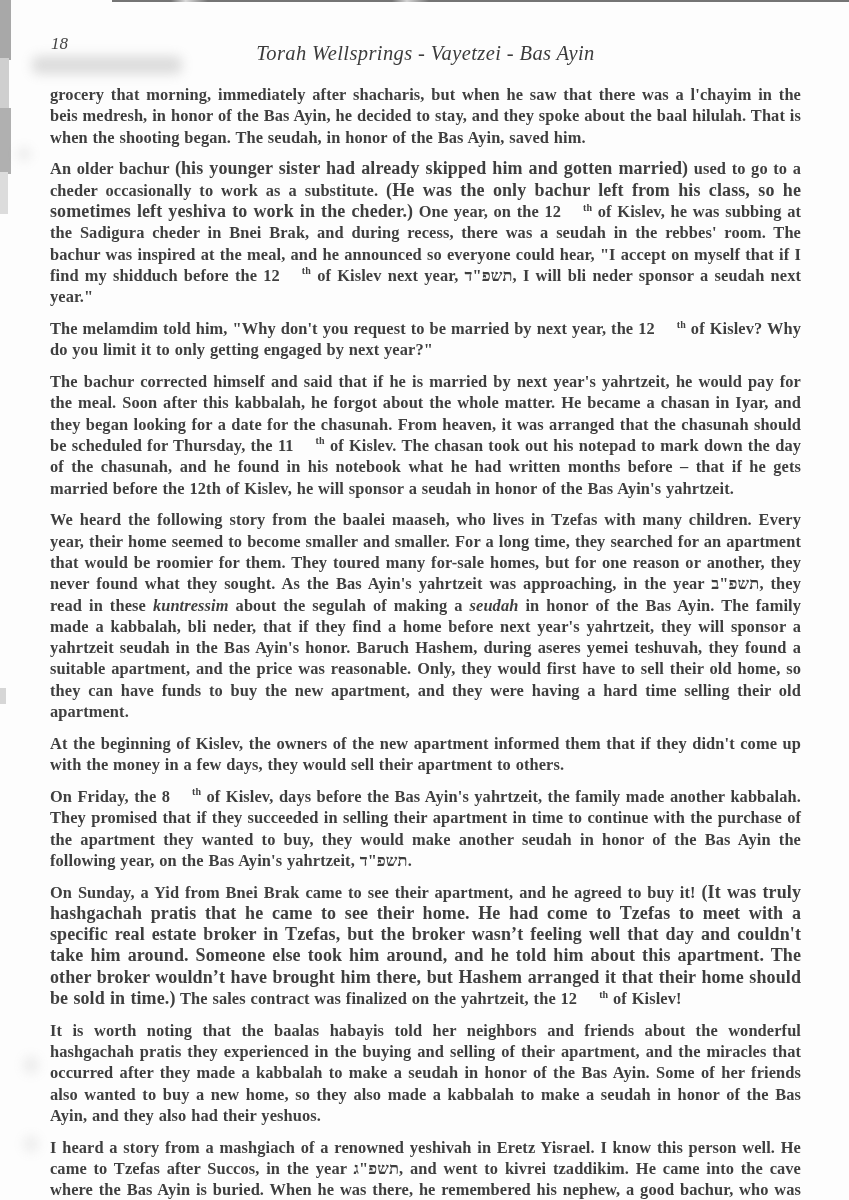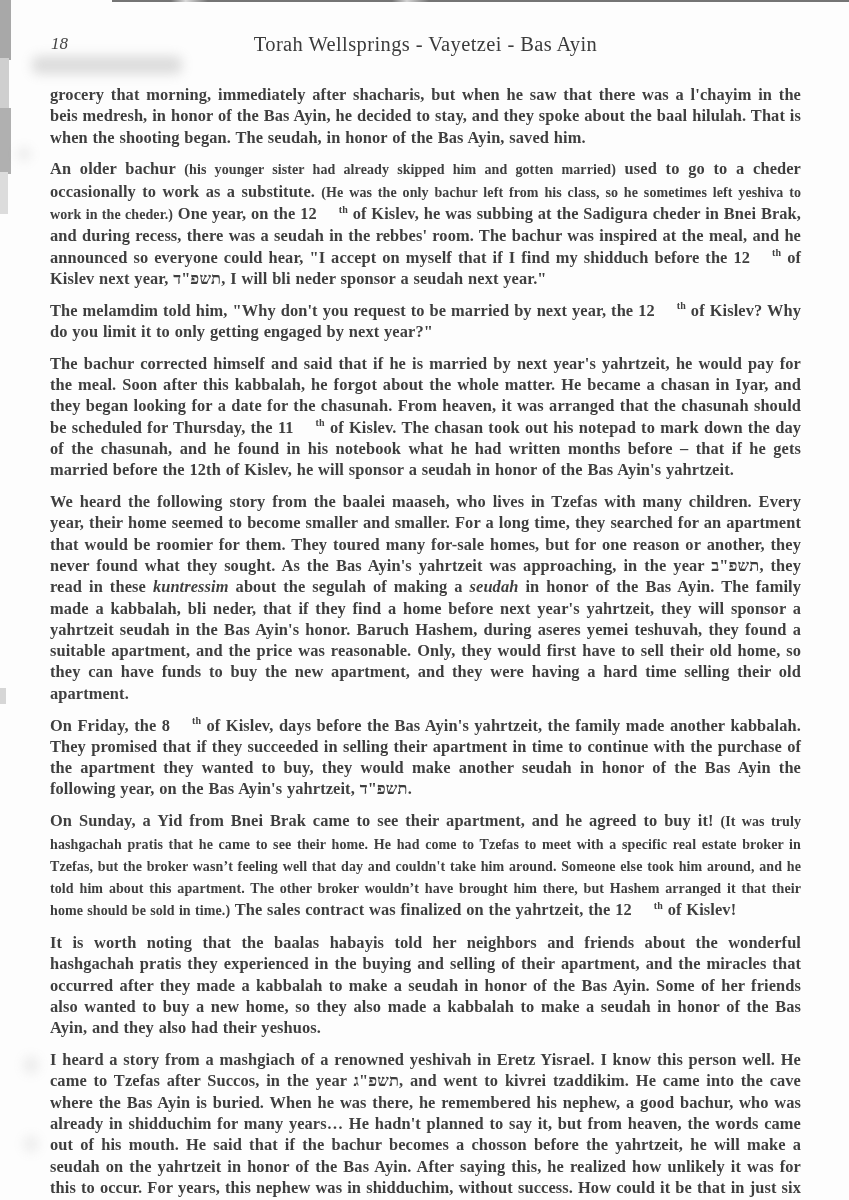--- a/index.html
+++ b/index.html
@@ -51,22 +51,23 @@
     width: 751px;
   }
   .page-number {
     position: absolute;
     left: 1px; top: 4px;
     font-style: italic;
     font-size: 17px;
     color: #444444;
   }
   .page-title {
-    margin: 3px;
+    margin: 12px;
     text-align: center;
+    font-style: italic;
     font-weight: normal;
     font-size: 20.5px;
     letter-spacing: 0.4px;
     color: #3b3b3b;
   }
 
   
   .page-body {
     position: absolute;
     top: 84px; left: 50px;
@@ -75,21 +76,21 @@
     line-height: 21.3px;
     text-align: justify;
     letter-spacing: 0.1px;
     word-spacing: 0.6px;
   }
   .page-body p {
     margin: 0 0 10.5px 0;
     font-weight: bold;
   }
   .run-n  { }
-  .run-sm { font-size: 14px; }
+  .run-sm { font-size: 18px; }
   .run-i  { font-style: italic; margin-top: 24px; }
   sup.run-sup {
     font-size: 10px;
     line-height: 0;
     vertical-align: super;
     padding-left: 22px;
   }
 </style>
 </head>
 <body>
@@ -111,19 +112,20 @@
     <span class="page-number">18</span>
     <h1 class="page-title">Torah Wellsprings - Vayetzei - Bas Ayin</h1>
   </header>
 
   <main class="page-body">
     <p><span class="run-n">grocery that morning, immediately after shacharis, but when he saw that there was a l'chayim in the beis medresh, in honor of the Bas Ayin, he decided to stay, and they spoke about the baal hilulah. That is when the shooting began. The seudah, in honor of the Bas Ayin, saved him.</span></p>
     <p><span class="run-n">An older bachur </span><span class="run-sm">(his younger sister had already skipped him and gotten married)</span><span class="run-n"> used to go to a cheder occasionally to work as a substitute. </span><span class="run-sm">(He was the only bachur left from his class, so he sometimes left yeshiva to work in the cheder.)</span><span class="run-n"> One year, on the 12</span><sup class="run-sup">th</sup><span class="run-n"> of Kislev, he was subbing at the Sadigura cheder in Bnei Brak, and during recess, there was a seudah in the rebbes' room. The bachur was inspired at the meal, and he announced so everyone could hear, "I accept on myself that if I find my shidduch before the 12</span><sup class="run-sup">th</sup><span class="run-n"> of Kislev next year, תשפ"ד, I will bli neder sponsor a seudah next year."</span></p>
     <p><span class="run-n">The melamdim told him, "Why don't you request to be married by next year, the 12</span><sup class="run-sup">th</sup><span class="run-n"> of Kislev? Why do you limit it to only getting engaged by next year?"</span></p>
     <p><span class="run-n">The bachur corrected himself and said that if he is married by next year's yahrtzeit, he would pay for the meal. Soon after this kabbalah, he forgot about the whole matter. He became a chasan in Iyar, and they began looking for a date for the chasunah. From heaven, it was arranged that the chasunah should be scheduled for Thursday, the 11</span><sup class="run-sup">th</sup><span class="run-n"> of Kislev. The chasan took out his notepad to mark down the day of the chasunah, and he found in his notebook what he had written months before – that if he gets married before the 12th of Kislev, he will sponsor a seudah in honor of the Bas Ayin's yahrtzeit.</span></p>
     <p><span class="run-n">We heard the following story from the baalei maaseh, who lives in Tzefas with many children. Every year, their home seemed to become smaller and smaller. For a long time, they searched for an apartment that would be roomier for them. They toured many for-sale homes, but for one reason or another, they never found what they sought. As the Bas Ayin's yahrtzeit was approaching, in the year תשפ"ב, they read in these </span><span class="run-i">kuntressim</span><span class="run-n"> about the segulah of making a </span><span class="run-i">seudah</span><span class="run-n"> in honor of the Bas Ayin. The family made a kabbalah, bli neder, that if they find a home before next year's yahrtzeit, they will sponsor a yahrtzeit seudah in the Bas Ayin's honor. Baruch Hashem, during aseres yemei teshuvah, they found a suitable apartment, and the price was reasonable. Only, they would first have to sell their old home, so they can have funds to buy the new apartment, and they were having a hard time selling their old apartment.</span></p>
+    <p><span class="run-n">At the beginning of Kislev, the owners of the new apartment informed them that if they didn't come up with the money in a few days, they would sell their apartment to others.</span></p>
     <p><span class="run-n">On Friday, the 8</span><sup class="run-sup">th</sup><span class="run-n"> of Kislev, days before the Bas Ayin's yahrtzeit, the family made another kabbalah. They promised that if they succeeded in selling their apartment in time to continue with the purchase of the apartment they wanted to buy, they would make another seudah in honor of the Bas Ayin the following year, on the Bas Ayin's yahrtzeit, תשפ"ד.</span></p>
     <p><span class="run-n">On Sunday, a Yid from Bnei Brak came to see their apartment, and he agreed to buy it! </span><span class="run-sm">(It was truly hashgachah pratis that he came to see their home. He had come to Tzefas to meet with a specific real estate broker in Tzefas, but the broker wasn’t feeling well that day and couldn't take him around. Someone else took him around, and he told him about this apartment. The other broker wouldn’t have brought him there, but Hashem arranged it that their home should be sold in time.)</span><span class="run-n"> The sales contract was finalized on the yahrtzeit, the 12</span><sup class="run-sup">th</sup><span class="run-n"> of Kislev!</span></p>
     <p><span class="run-n">It is worth noting that the baalas habayis told her neighbors and friends about the wonderful hashgachah pratis they experienced in the buying and selling of their apartment, and the miracles that occurred after they made a kabbalah to make a seudah in honor of the Bas Ayin. Some of her friends also wanted to buy a new home, so they also made a kabbalah to make a seudah in honor of the Bas Ayin, and they also had their yeshuos.</span></p>
     <p><span class="run-n">I heard a story from a mashgiach of a renowned yeshivah in Eretz Yisrael. I know this person well. He came to Tzefas after Succos, in the year תשפ"ג, and went to kivrei tzaddikim. He came into the cave where the Bas Ayin is buried. When he was there, he remembered his nephew, a good bachur, who was already in shidduchim for many years… He hadn't planned to say it, but from heaven, the words came out of his mouth. He said that if the bachur becomes a chosson before the yahrtzeit, he will make a seudah on the yahrtzeit in honor of the Bas Ayin. After saying this, he realized how unlikely it was for this to occur. For years, this nephew was in shidduchim, without success. How could it be that in just six weeks, he would be engaged? But it occurred. Two weeks later, the bachur became a chosson. The kallah was very young;</span></p>
   </main>
 
 </div>
 
 </body></html>

